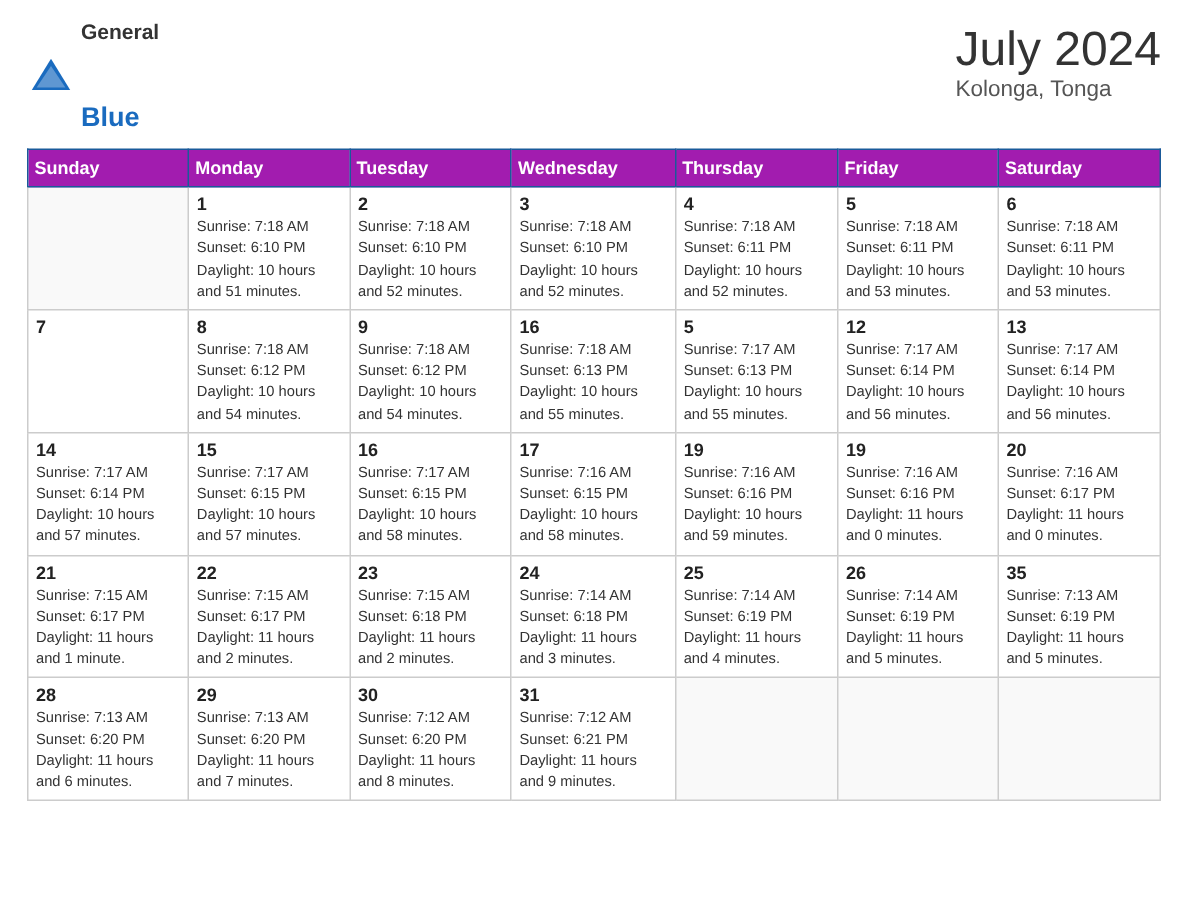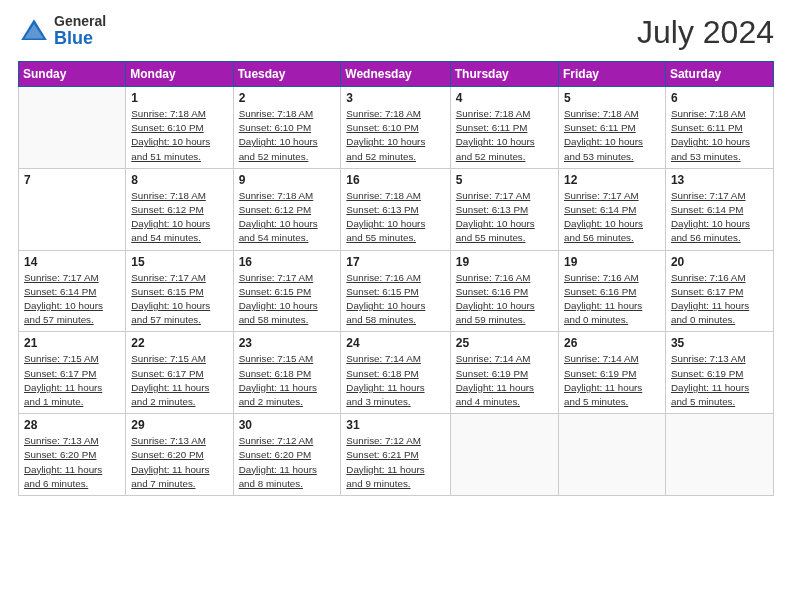--- a/index.html
+++ b/index.html
@@ -34,20 +34,21 @@
     }
     .logo-general {
       font-size: 14px;
       font-weight: bold;
       color: #333;
     }
     .logo-blue {
       font-size: 18px;
       font-weight: bold;
       color: #1a6bbf;
+      margin-top: 40px;
     }
     .logo-icon {
       width: 32px;
       height: 32px;
     }
     .title-block {
     }
     .month-year {
       font-size: 32px;
       color: #333;
@@ -86,21 +87,20 @@
       font-size: 12px;
       font-weight: bold;
       color: #222;
       display: block;
       margin-bottom: 2px;
     }
     .day-info {
       font-size: 9.8px;
       color: #333;
       line-height: 1.45;
-      text-decoration: underline;
     }
     .alt-row td {
       background: #f2f2f2;
     }
   </style>
 </head>
 <body>
 
 <div class="page">
   <div class="header">
@@ -109,20 +109,21 @@
         <polygon points="20,4 36,30 4,30" fill="#1a6bbf"></polygon>
         <polygon points="20,10 32,28 8,28" fill="#fff" opacity="0.3"></polygon>
       </svg>
       <div class="logo-text">
         <span class="logo-general">General</span>
         <span class="logo-blue">Blue</span>
       </div>
     </div>
     <div class="title-block">
       <div class="month-year">July 2024</div>
+      <div class="location">Kolonga, Tonga</div>
     </div>
   </div>
 
   <table class="calendar">
     <thead>
       <tr>
         <th>Sunday</th>
         <th>Monday</th>
         <th>Tuesday</th>
         <th>Wednesday</th>

